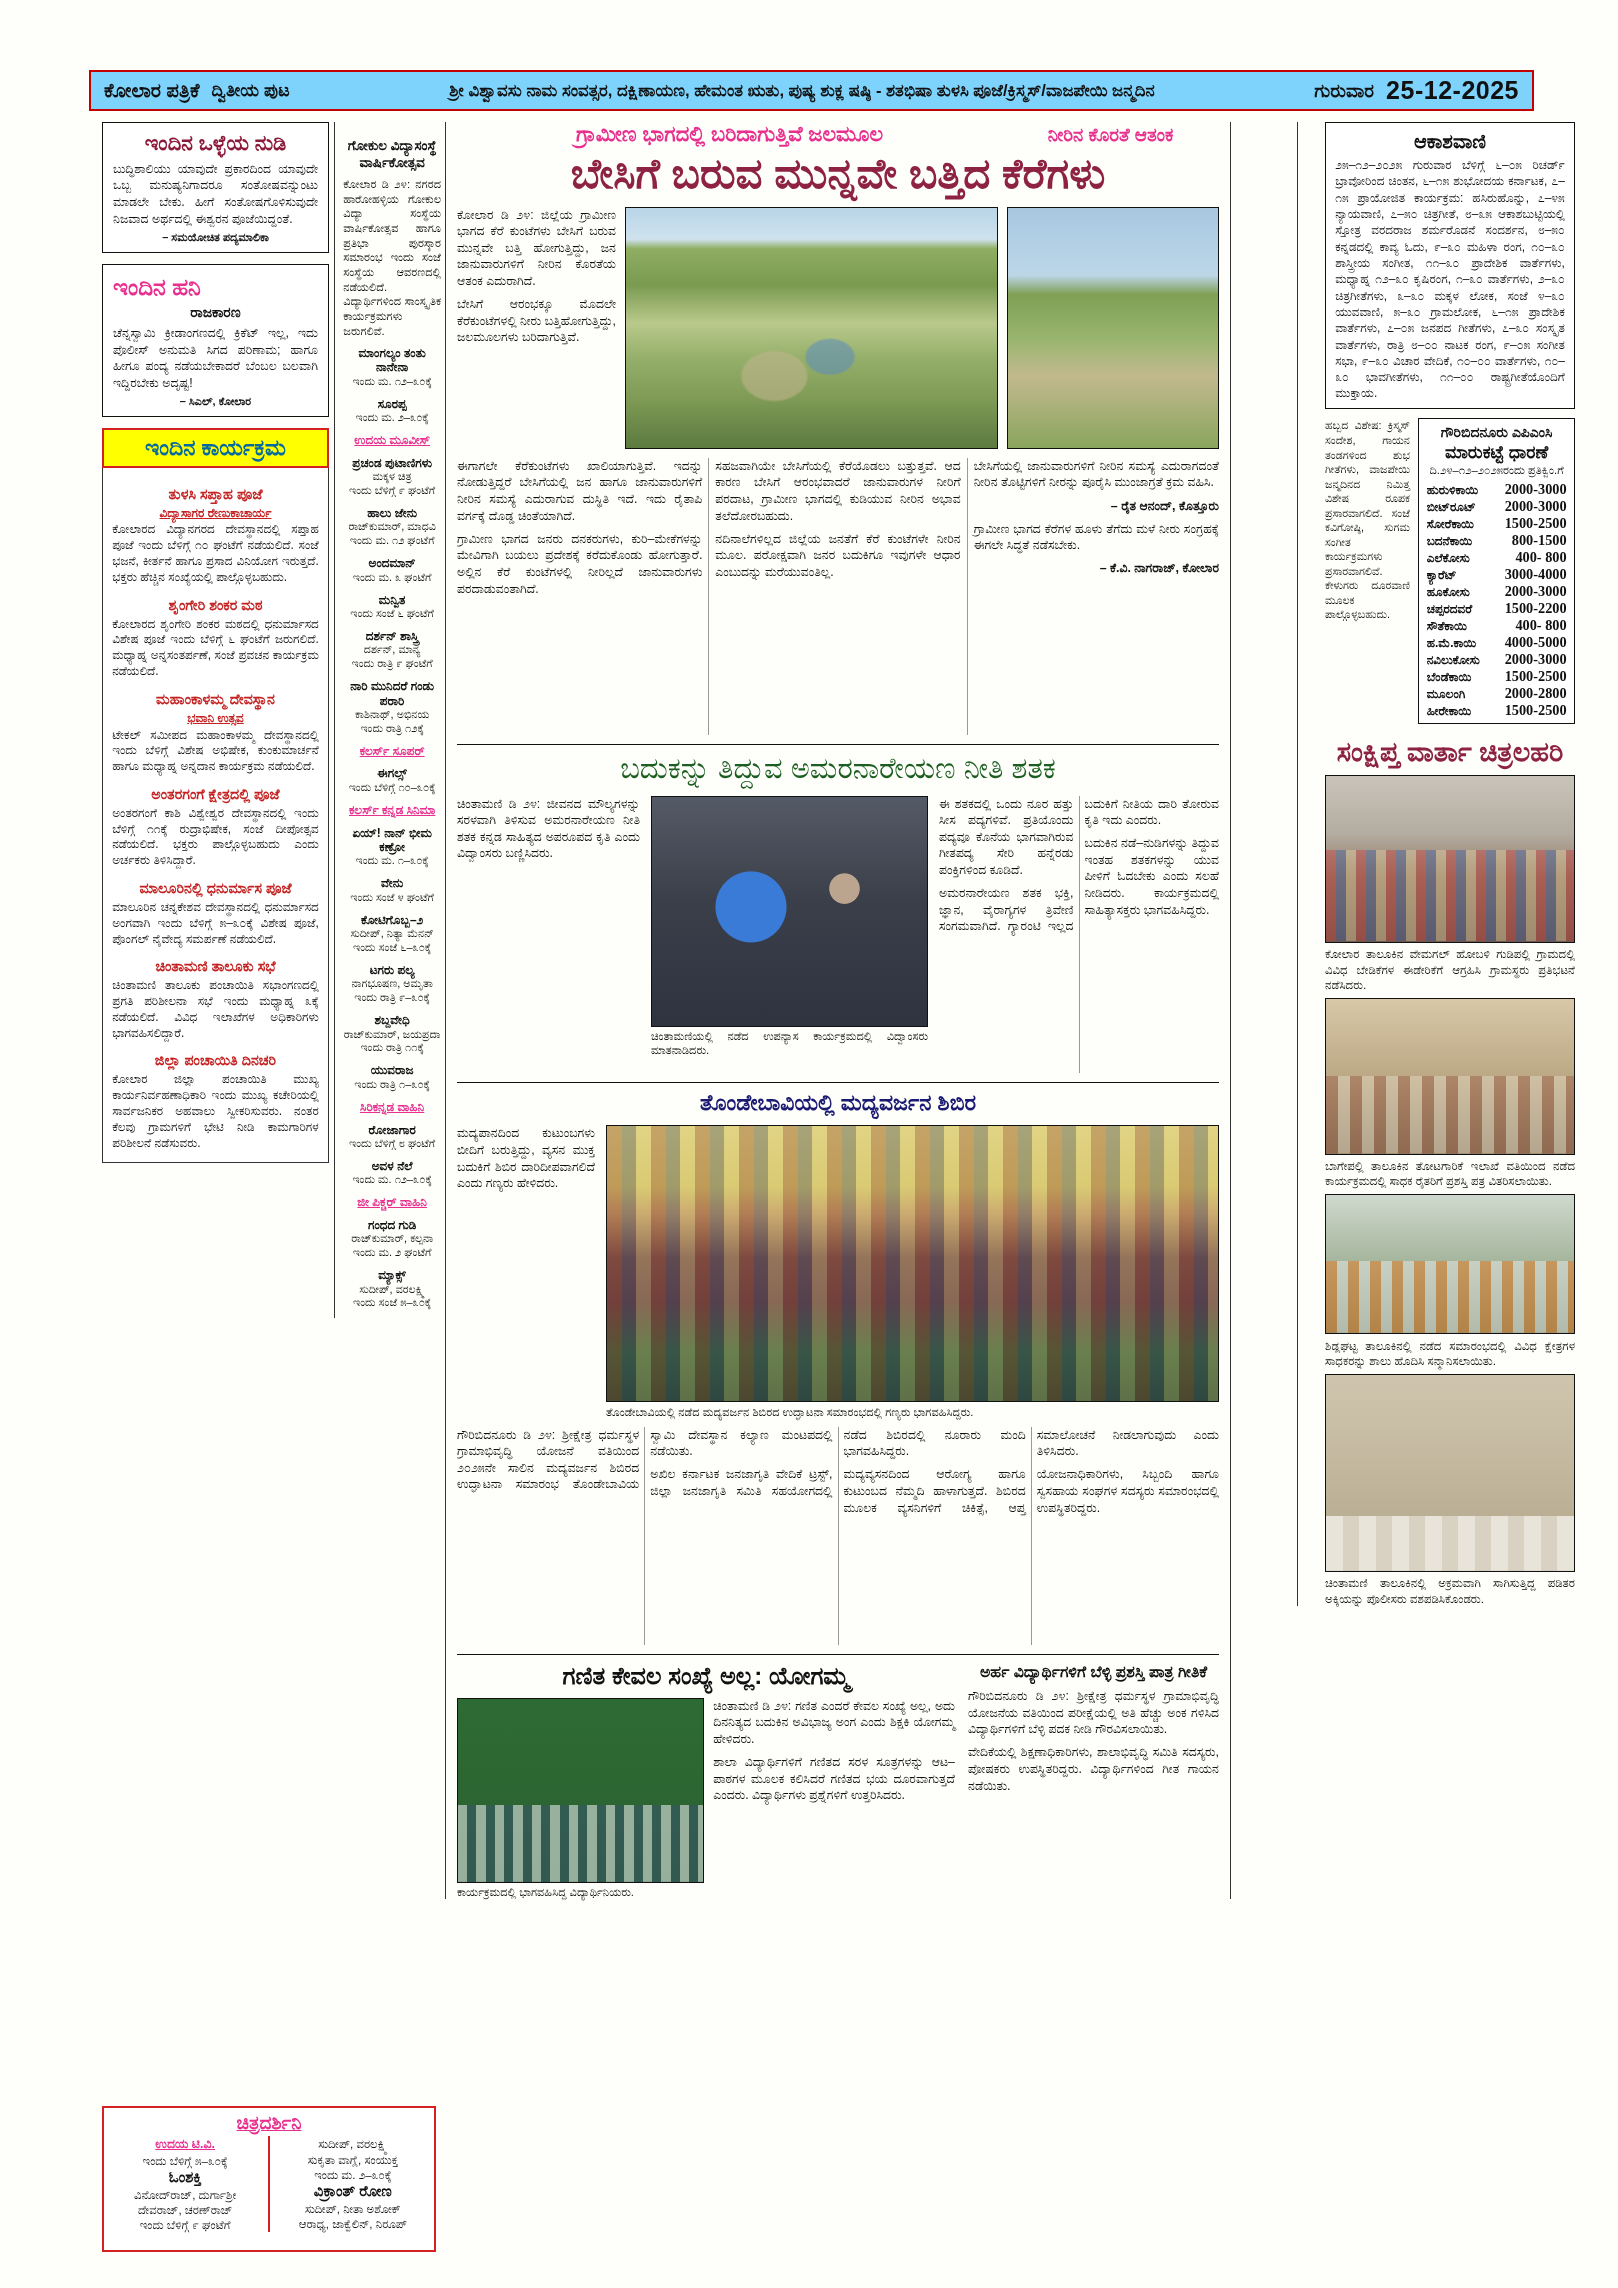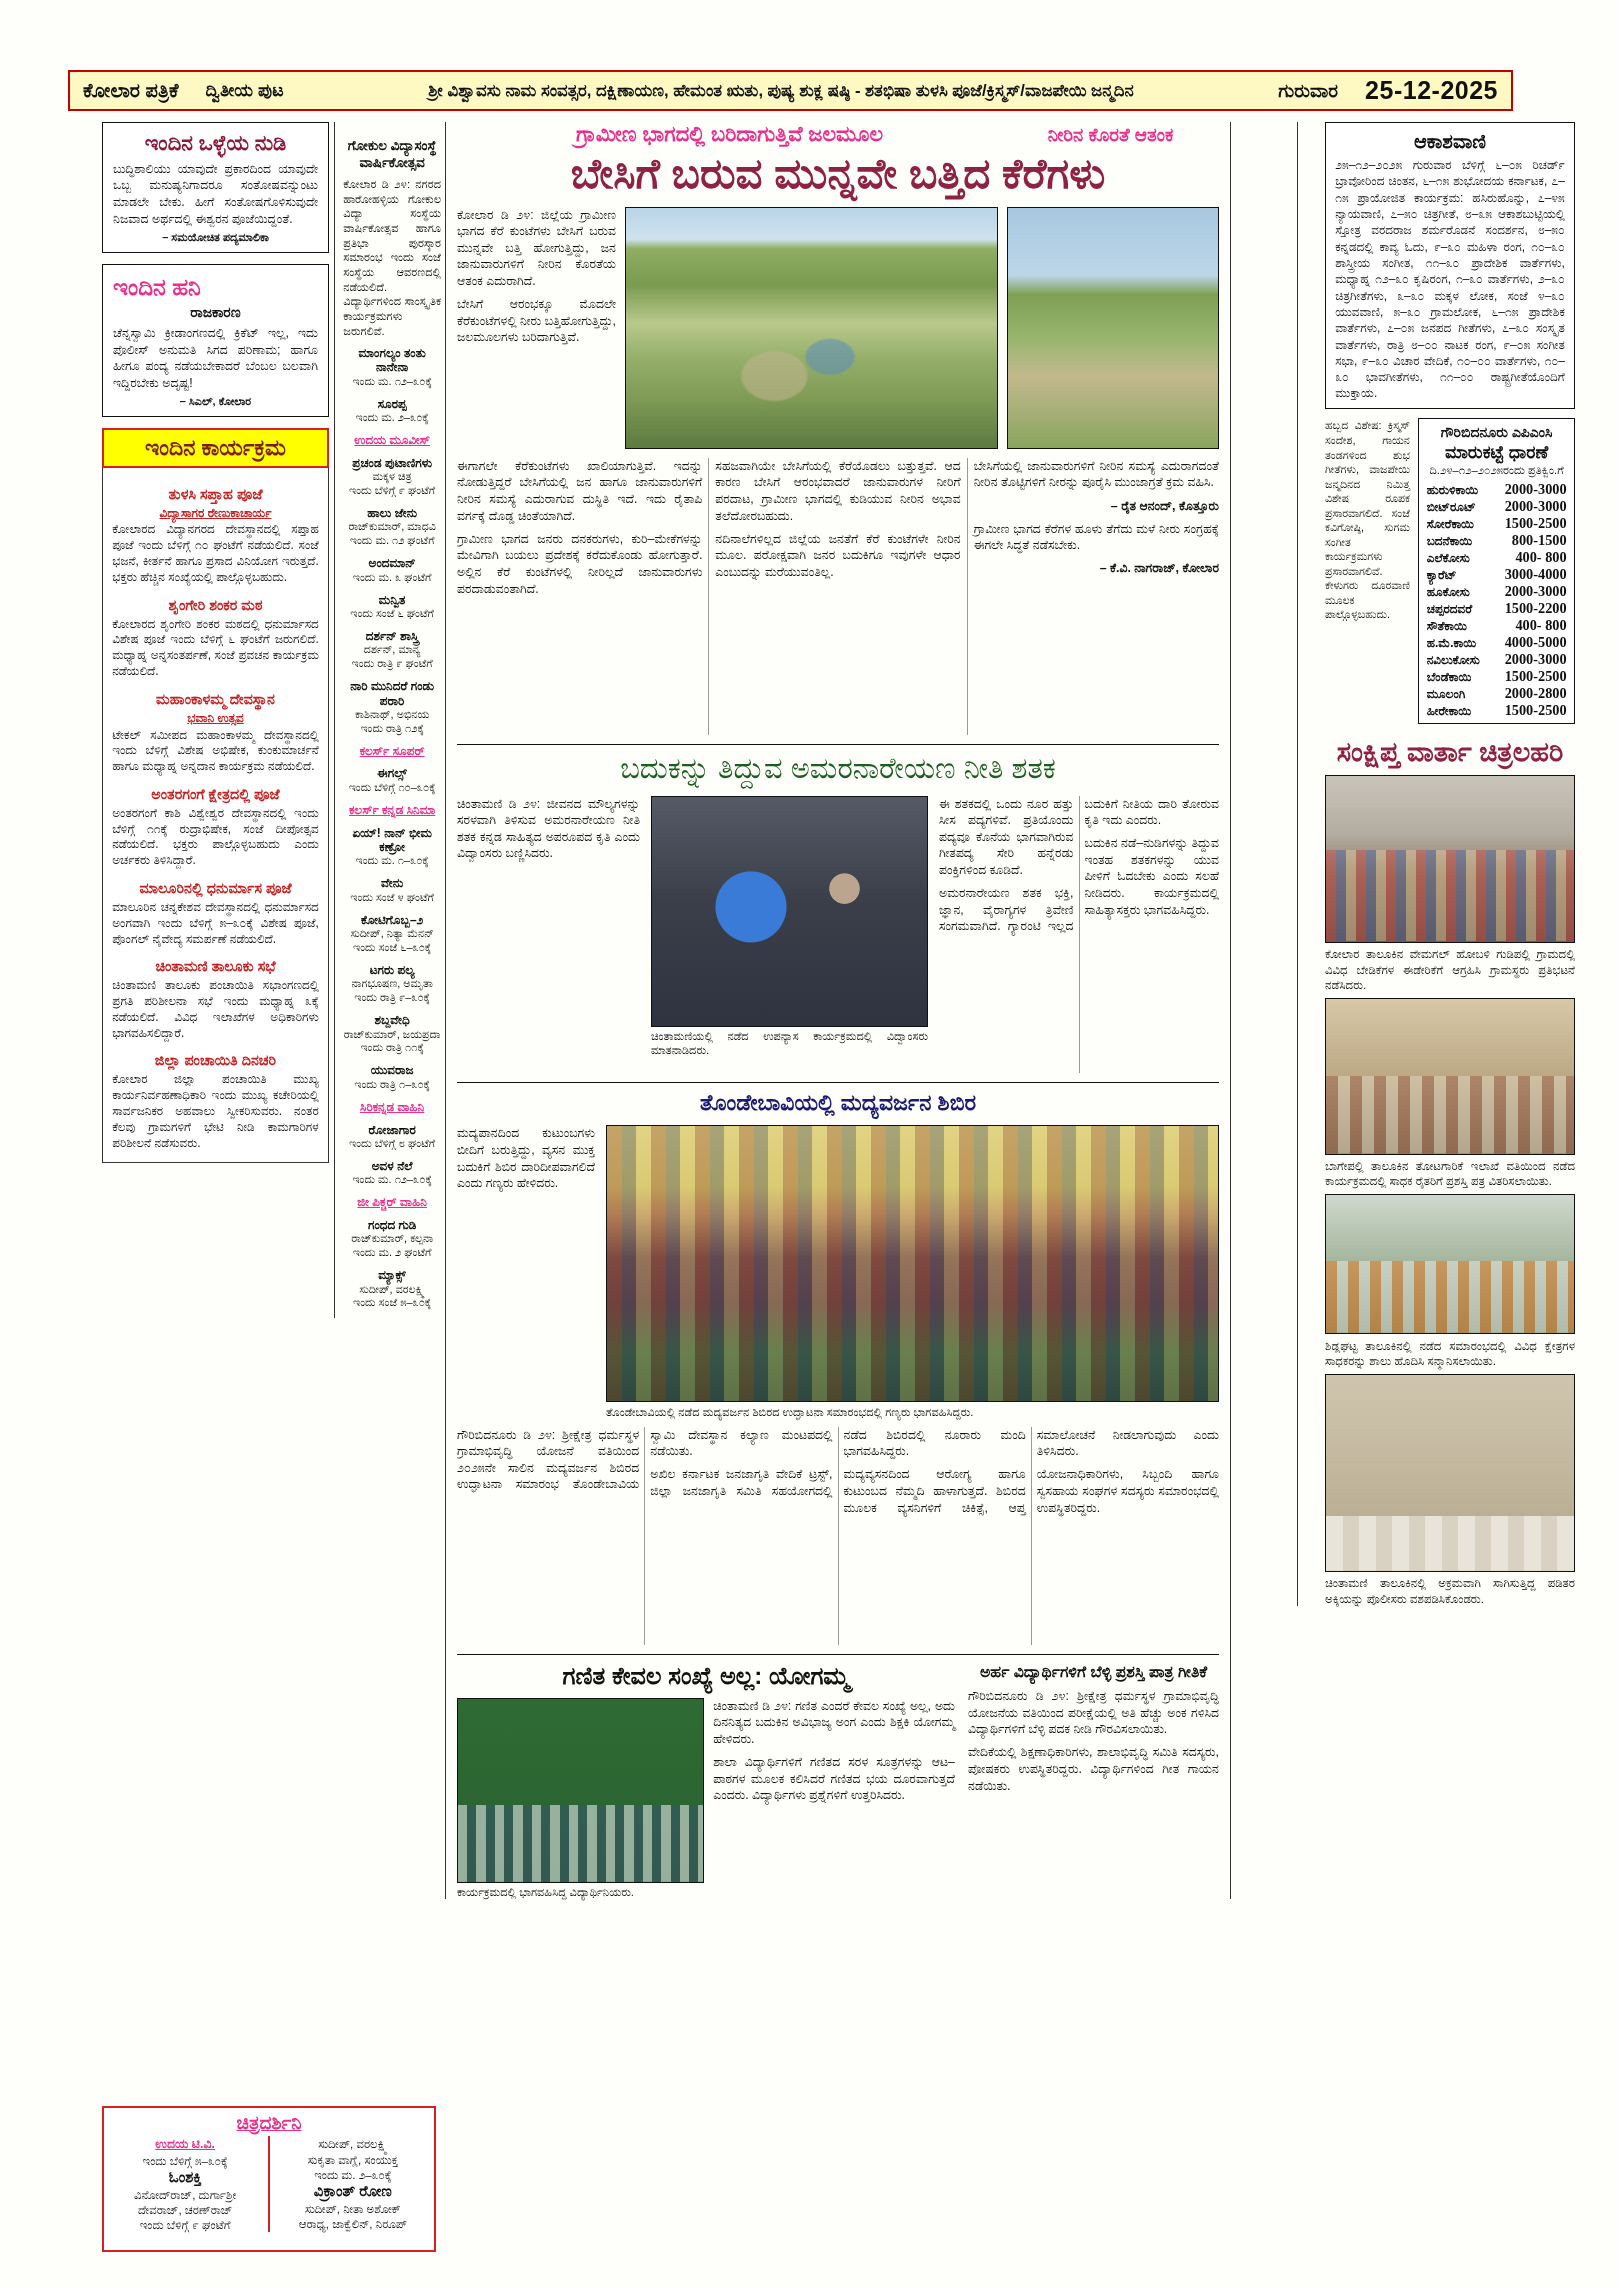--- a/index.html
+++ b/index.html
@@ -1,38 +1,38 @@
 <!DOCTYPE html>
 <html lang="kn" style="font-size:14.8px"><head>
 <meta charset="utf-8">
 <style>
   html,body{margin:0;padding:0;background:#e8e8e4;}
   #page{position:relative;width:1619px;height:2289px;background:#fefefb;overflow:hidden;
         font-family:"Liberation Sans","DejaVu Sans",sans-serif;color:#111;}
   
-  #masthead{position:absolute;left:68px;top:70px;width:1445px;height:41px;border:2.8px solid #c40000;
-            display:flex;align-items:center;padding:0 13px;gap:27px;background:#fef9c3;box-sizing:border-box;}
+  #masthead{position:absolute;left:89px;top:70px;width:1445px;height:41px;border:2.8px solid #c40000;
+            display:flex;align-items:center;padding:0 13px;gap:12px;background:#7dd3fc;box-sizing:border-box;}
   .mh-paper{font-weight:bold;font-size:19.4px;}
   .mh-page{font-weight:bold;font-size:17.5px;}
   .mh-pan{flex:1;text-align:center;font-weight:bold;font-size:16.6px;}
   .mh-day{font-weight:bold;font-size:18.5px;}
   .mh-date{font-weight:bold;font-size:25px;letter-spacing:0.5px;}
   
   .jtxt{text-align:justify;font-size:12.4px;line-height:1.34;}
   .cap{font-size:11.3px;line-height:1.25;margin-top:2.8px;text-align:justify;}
   .secline{border-top:1.8px solid #111;margin:9.2px 0 7.4px;}
   p{margin:0 0 6.5px 0;}
   
   #col1{position:absolute;left:102px;top:122px;width:227px;box-sizing:border-box;}
   .box{border:1.8px solid #111;padding:8.3px 10px;margin-bottom:11px;background:#fff;}
   .gw-title{color:#8c1a3a;font-size:21px;font-weight:bold;text-align:center;margin-bottom:5.5px;}
   .hani-title{color:#e8308f;font-size:23px;font-weight:bold;text-align:left;margin-bottom:3.7px;}
   .hani-sub{font-weight:bold;text-align:center;font-size:14px;margin-bottom:3.7px;}
   .credit{text-align:center;font-weight:bold;font-size:11px;margin-top:3.7px;}
-  .yellowbar{border:2.8px solid #d42222;background:#ffff00;color:#7f1d1d;font-weight:bold;font-size:22px;
+  .yellowbar{border:2.8px solid #d42222;background:#ffff00;color:#0369a1;font-weight:bold;font-size:22px;
              text-align:center;padding:4.6px 0;}
   .plist{border:1.8px solid #333;border-top:none;padding:7.4px 9.2px 11px;background:#fff;}
   .phd{color:#c42222;font-weight:bold;font-size:14.3px;text-align:center;margin:11px 0 2.8px;}
   .psub{color:#c42222;font-weight:bold;font-size:12px;text-align:center;text-decoration:underline;margin-bottom:2.8px;}
   .psub:empty{display:none;}
   .pbody{font-size:12px;line-height:1.32;text-align:justify;}
   
   #chitra{position:absolute;left:102px;top:2106px;width:334px;height:146px;border:2.8px solid #d42222;
           box-sizing:border-box;background:#fff;padding:3.7px 7.4px;}
   .ctitle{color:#e8308f;font-weight:bold;font-size:18.5px;text-align:center;text-decoration:underline;margin-bottom:2.8px;}

